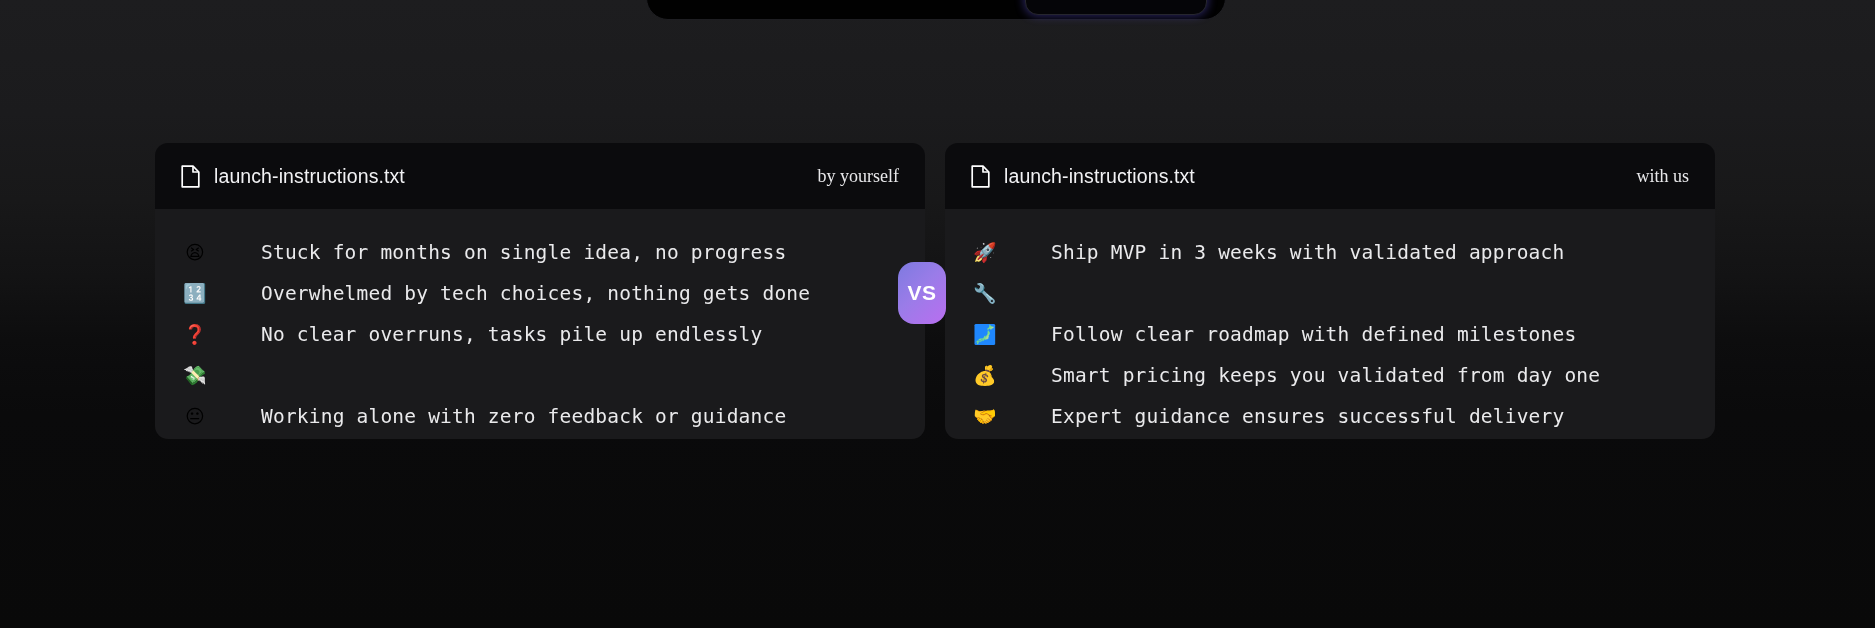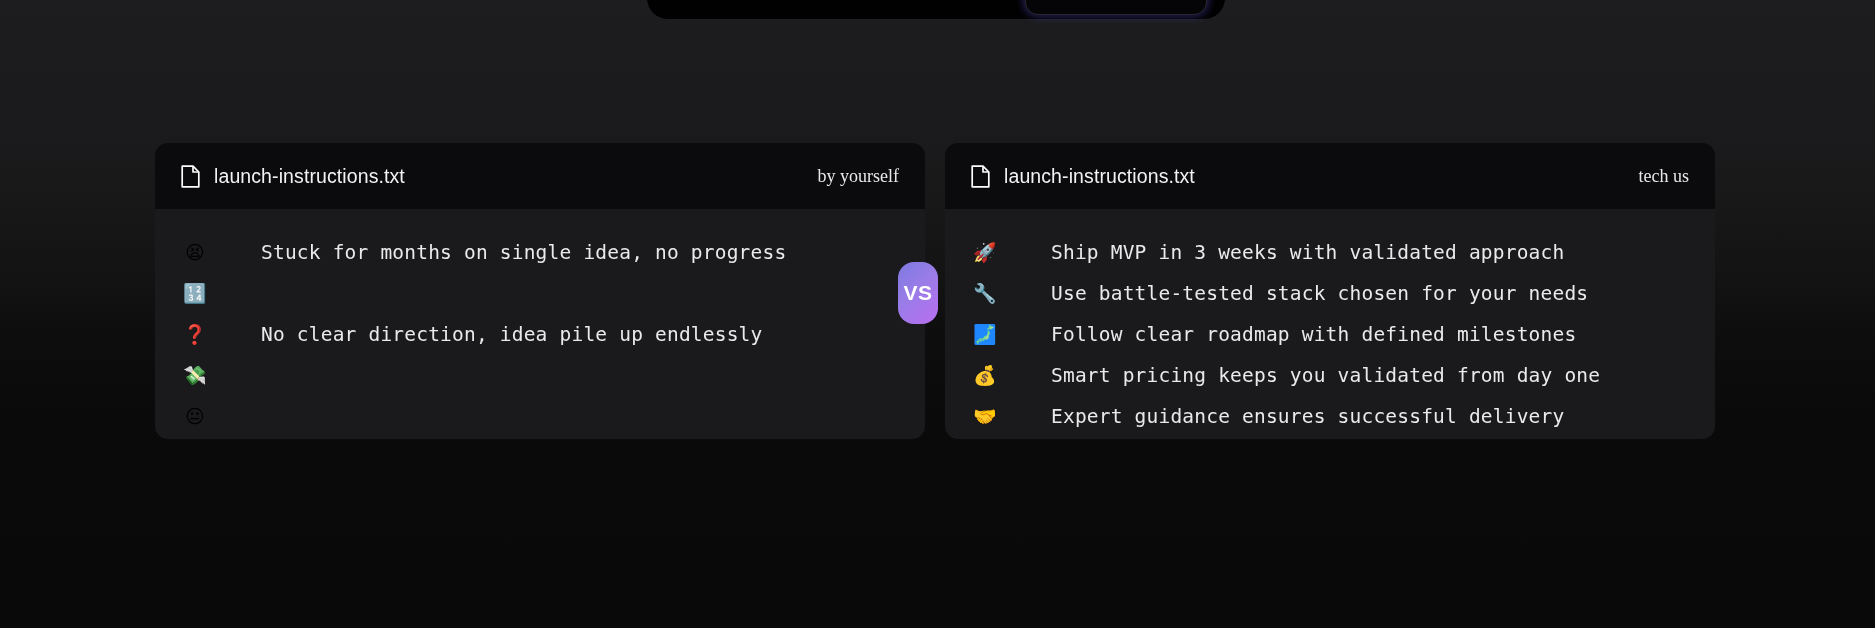--- a/index.html
+++ b/index.html
@@ -135,21 +135,21 @@
     white-space: nowrap;
     line-height: 1;
     margin-left: 40px;
   }
 
   
   #vs-badge {
     position: absolute;
     left: 898px;
     top: 262px;
-    width: 40px;
+    width: 48px;
     height: 62px;
     border-radius: 16px;
     background: linear-gradient(135deg, #7d7ae0 0%, #9a7ce8 45%, #b96ef0 100%);
     display: flex;
     align-items: center;
     justify-content: center;
     z-index: 5;
   }
 
   #vs-badge .vs-text {
@@ -178,51 +178,52 @@
       <span class="filename">launch-instructions.txt</span>
       <span class="header-tag">by yourself</span>
     </div>
     <div class="panel-body">
       <div class="line">
         <span class="line-emoji">😫</span>
         <span class="line-text">Stuck for months on single idea, no progress</span>
       </div>
       <div class="line">
         <span class="line-emoji">🔢</span>
+        <span class="line-text">Overwhelmed by tech choices, nothing gets done</span>
       </div>
       <div class="line">
         <span class="line-emoji">❓</span>
-        <span class="line-text">No clear direction, idea pile up endlessly</span>
+        <span class="line-text">No clear overruns, tasks pile up endlessly</span>
       </div>
       <div class="line">
         <span class="line-emoji">💸</span>
       </div>
       <div class="line">
         <span class="line-emoji">😐</span>
+        <span class="line-text">Working alone with zero feedback or guidance</span>
       </div>
     </div>
   </div>
 
   <div class="panel">
     <div class="panel-header">
       <svg class="file-icon" viewBox="0 0 19 23">
         <path d="M1.2 1.2 H12 L17.8 7 V21.8 H1.2 Z" fill="none" stroke="#ffffff" stroke-width="1.7" stroke-linejoin="round"></path>
         <path d="M12 1.2 V7 H17.8" fill="none" stroke="#ffffff" stroke-width="1.7" stroke-linejoin="round"></path>
       </svg>
       <span class="filename">launch-instructions.txt</span>
-      <span class="header-tag">tech us</span>
+      <span class="header-tag">with us</span>
     </div>
     <div class="panel-body">
       <div class="line">
         <span class="line-emoji">🚀</span>
         <span class="line-text">Ship MVP in 3 weeks with validated approach</span>
       </div>
       <div class="line">
         <span class="line-emoji">🔧</span>
-        <span class="line-text">Use battle-tested stack chosen for your needs</span>
       </div>
       <div class="line">
         <span class="line-emoji">🗾</span>
         <span class="line-text">Follow clear roadmap with defined milestones</span>
       </div>
       <div class="line">
         <span class="line-emoji">💰</span>
         <span class="line-text">Smart pricing keeps you validated from day one</span>
       </div>
       <div class="line">

